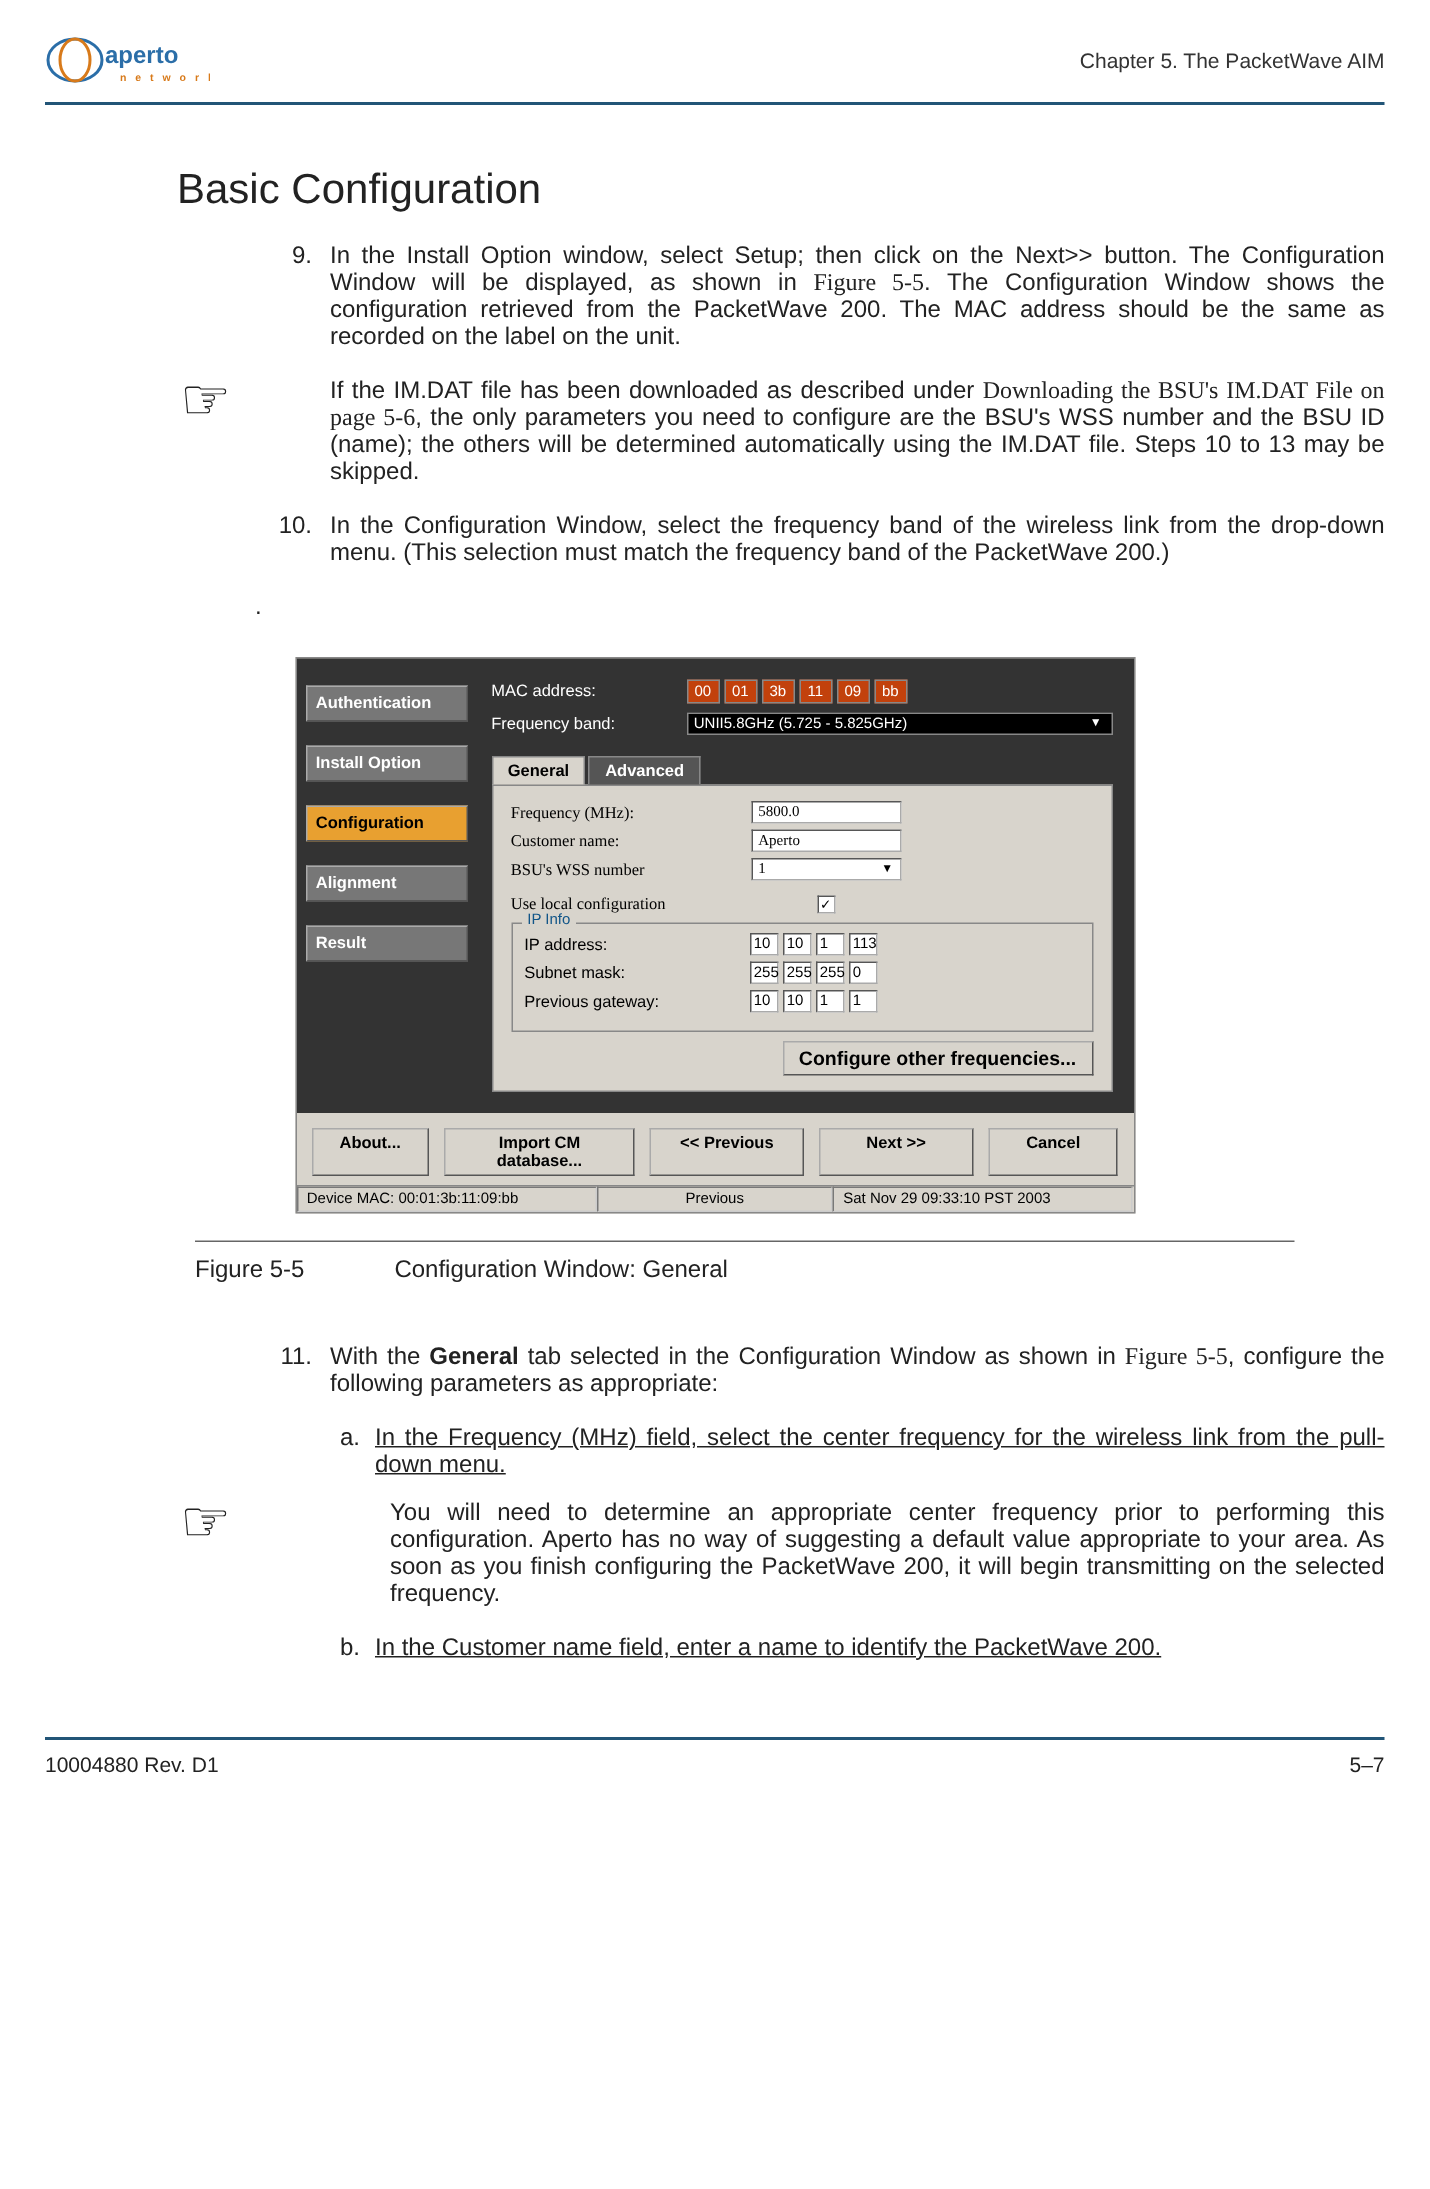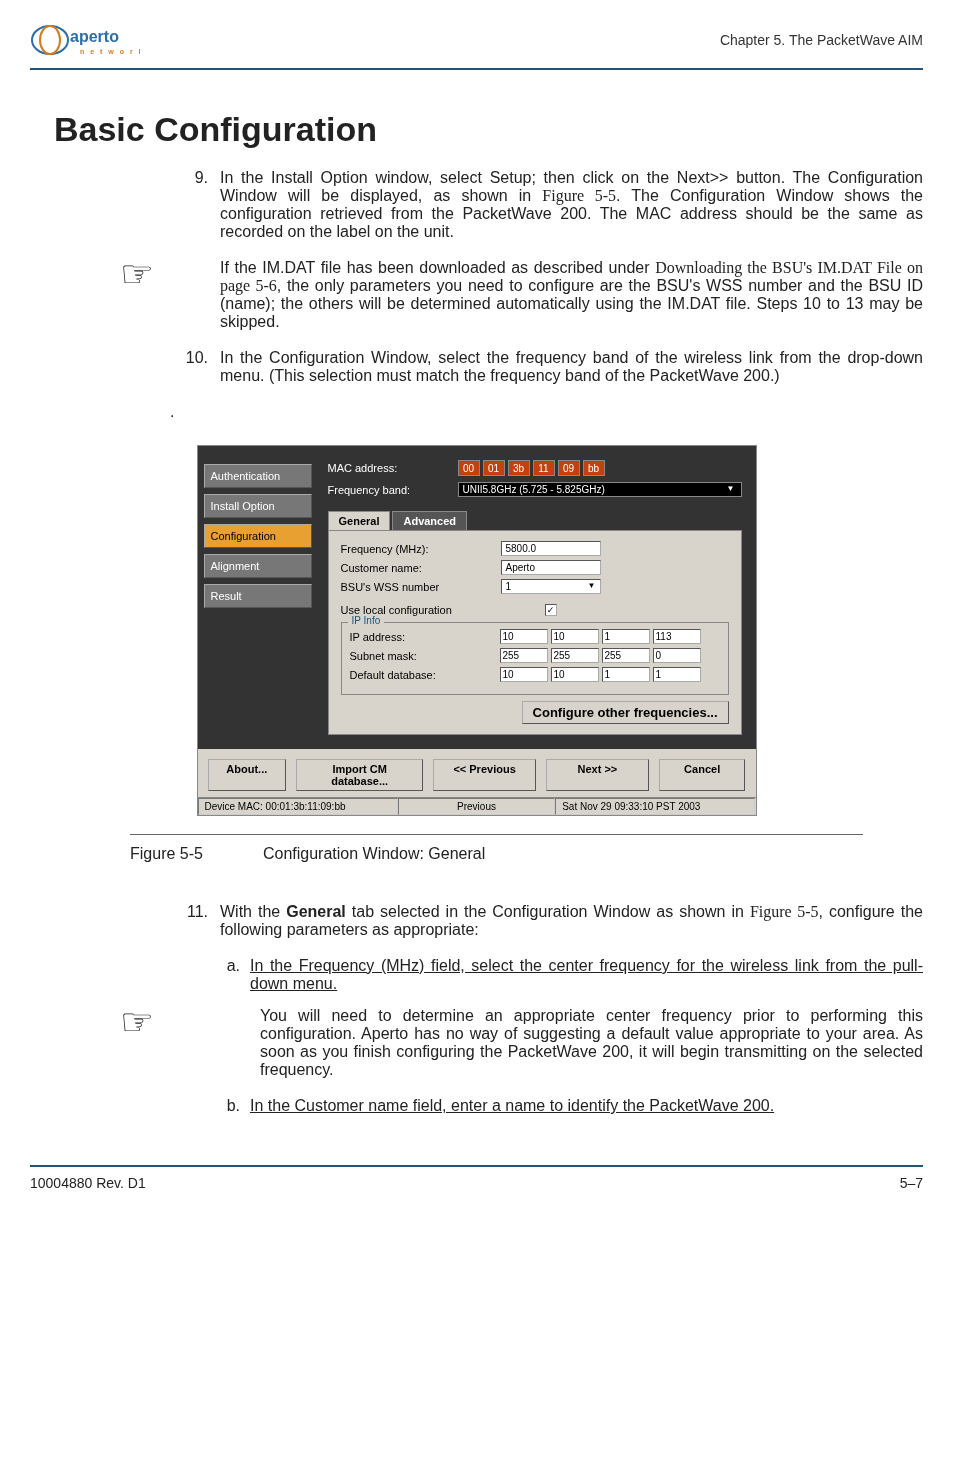--- a/index.html
+++ b/index.html
@@ -22,25 +22,25 @@
   }
   .logo {
     font-weight: bold;
   }
   .logo-svg { display: block; }
   .chapter {
     font-size: 14px;
     color: #333;
   }
   .section-title {
-    font-size: 34px;
-    font-weight: bold;
+    font-size: 28px;
+    font-weight: normal;
     margin-bottom: 20px;
     color: #222;
-    margin-left: 24px;
+    margin-left: 88px;
   }
   .numbered {
     display: flex;
     margin-bottom: 18px;
     margin-left: 150px;
   }
   .numbered .num {
     width: 40px;
     text-align: right;
     padding-right: 12px;
@@ -125,23 +125,23 @@
     display: flex;
   }
   .nav-bar {
     width: 120px;
     background: #333;
     padding: 18px 6px 18px 6px;
   }
   .nav-bar .nav-item {
     background: #777;
     color: #fff;
-    font-weight: normal;
+    font-weight: bold;
     padding: 5px 6px;
-    margin-bottom: 6px;
+    margin-bottom: 16px;
     border: 1px outset #aaa;
     font-size: 11px;
   }
   .nav-bar .nav-item.active {
     background: #e8a030;
     color: #000;
   }
   .right-pane {
     flex: 1;
     background: #333;
@@ -204,20 +204,21 @@
   }
   .tab-pane {
     background: #d8d4cc;
     border: 1px solid #888;
     padding: 10px 12px;
   }
   .form-row {
     display: flex;
     align-items: center;
     margin-bottom: 4px;
+    font-family: Liberation Serif, serif;
   }
   .form-row .f-lbl { width: 160px; color: #000; }
   .f-input {
     background: #fff;
     border: 1px inset #aaa;
     padding: 1px 4px;
     width: 100px;
     font-size: 10px;
   }
   .f-select {
@@ -255,21 +256,21 @@
     background: #d8d4cc;
     padding: 0 4px;
     color: #115588;
     font-size: 10px;
   }
   .ip-row { display: flex; align-items: center; margin-bottom: 4px; }
   .ip-row .f-lbl { width: 150px; }
   .ip-oct {
     background: #fff;
     border: 1px inset #aaa;
-    width: 48px;
+    width: 19px;
     padding: 1px 2px;
     font-size: 10px;
     text-align: left;
     margin-right: 3px;
   }
   .cfg-btn {
     background: #d8d4cc;
     border: 1px outset #aaa;
     padding: 3px 10px;
     font-size: 13px;
@@ -403,21 +404,21 @@
               <div class="ip-oct">113</div>
             </div>
             <div class="ip-row">
               <div class="f-lbl">Subnet mask:</div>
               <div class="ip-oct">255</div>
               <div class="ip-oct">255</div>
               <div class="ip-oct">255</div>
               <div class="ip-oct">0</div>
             </div>
             <div class="ip-row">
-              <div class="f-lbl">Default database:</div>
+              <div class="f-lbl">Previous gateway:</div>
               <div class="ip-oct">10</div>
               <div class="ip-oct">10</div>
               <div class="ip-oct">1</div>
               <div class="ip-oct">1</div>
             </div>
           </div>
           <div class="cfg-btn">Configure other frequencies...</div>
         </div>
       </div>
     </div>

